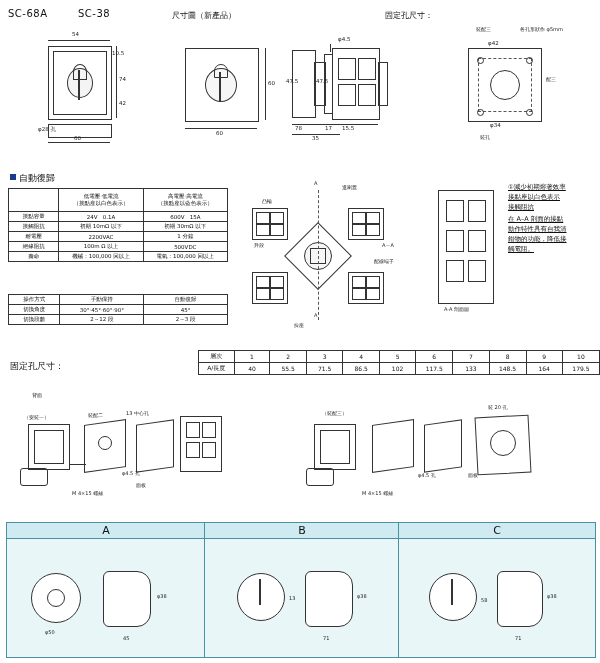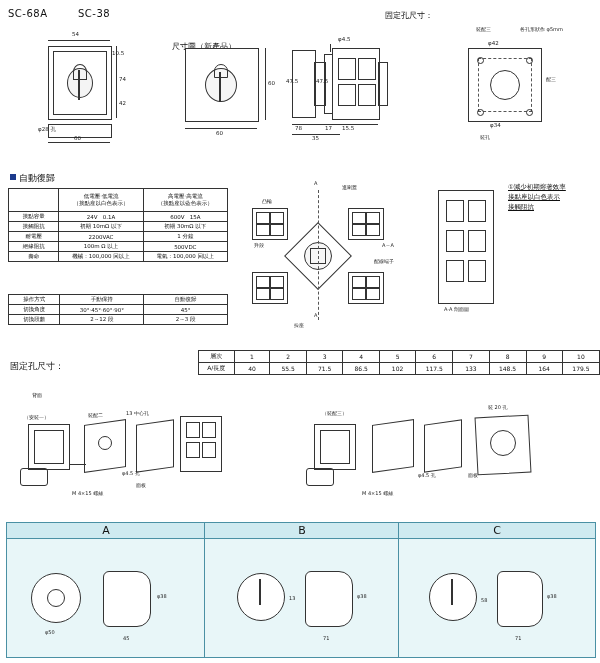--- a/index.html
+++ b/index.html
@@ -26,21 +26,21 @@
   .panel{position:absolute;border:1px solid #4a90a4;background:#e8f6f8;}
   .panelhdr{position:absolute;border:1px solid #4a90a4;background:#cfeaf0;
     font-size:11px;text-align:center;line-height:16px;}
   .notes{font-size:6.5px;line-height:10px;color:#111;}
 </style>
 </head>
 <body>
 
 <div class="abs ttl" style="left:8px;top:8px;">SC-68A</div>
 <div class="abs ttl" style="left:78px;top:8px;">SC-38</div>
-<div class="abs" style="left:172px;top:10px;font-size:8px;margin-top:31px;">尺寸圖（新產品）</div>
+<div class="abs" style="left:172px;top:10px;font-size:8px;">尺寸圖（新產品）</div>
 <div class="abs" style="left:385px;top:10px;font-size:8px;">固定孔尺寸：</div>
 
 <div class="abs" style="left:20px;top:28px;width:140px;height:120px;">
   <div class="sq" style="left:28px;top:18px;width:62px;height:72px;background:#fff;"></div>
   <div class="sq" style="left:33px;top:23px;width:52px;height:62px;"></div>
   <div class="dot" style="left:47px;top:40px;width:24px;height:28px;border:1px solid #333;background:#f4f4f4;"></div>
   <div class="ln" style="left:58px;top:42px;width:2px;height:30px;background:#333;"></div>
   <div class="sq" style="left:53px;top:36px;width:12px;height:14px;border-radius:50% 50% 0 0;"></div>
 
   <div class="ln" style="left:28px;top:12px;width:62px;height:1px;"></div>
@@ -215,20 +215,24 @@
   <div class="sq" style="left:36px;top:48px;width:16px;height:20px;"></div>
   <div class="sq" style="left:14px;top:78px;width:16px;height:20px;"></div>
   <div class="sq" style="left:36px;top:78px;width:16px;height:20px;"></div>
   <div class="lbl5 abs" style="left:12px;top:124px;">A-A 剖面圖</div>
 </div>
 
 <div class="abs notes" style="left:508px;top:182px;width:90px;text-decoration:underline;">
   <div>①減少初期熔著效率</div>
   <div>接點座以白色表示</div>
   <div>接觸阻抗</div>
+  <div style="white-space:pre-line;margin-top:2px;">在 A–A 剖面的接點
+動作特性具有自我清
+錯物的功能，降低接
+觸電阻。</div>
 </div>
 
 <div class="abs" style="left:10px;top:360px;font-size:9px;">固定孔尺寸：</div>
 
 <table class="layer abs" style="left:198px;top:350px;">
   <tbody>
       <tr>
     <td style="width:32px;">層次</td>
     <td style="width:32px;">1</td>
     <td style="width:32px;">2</td>

